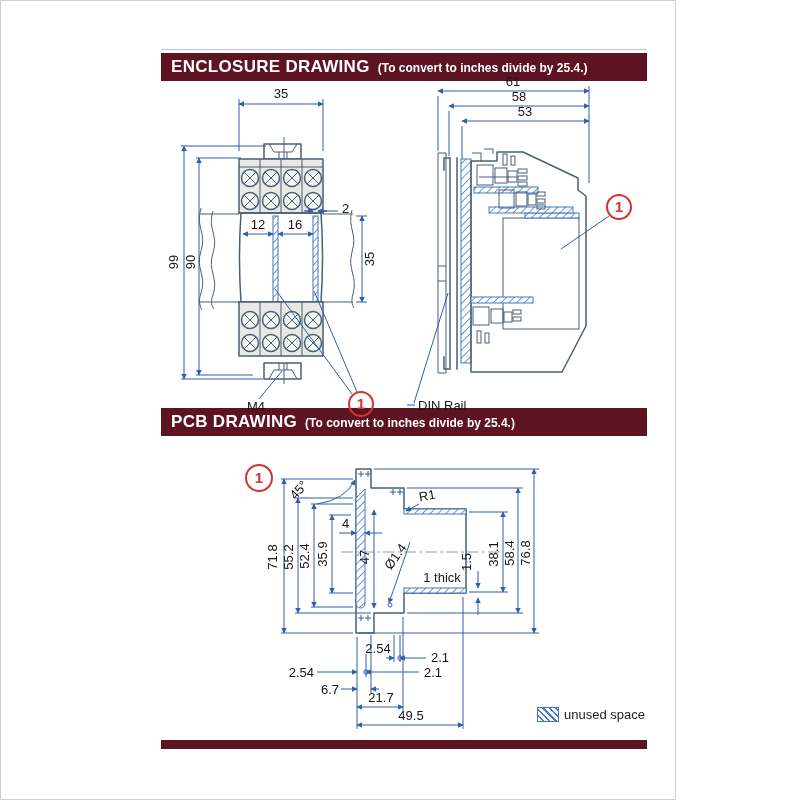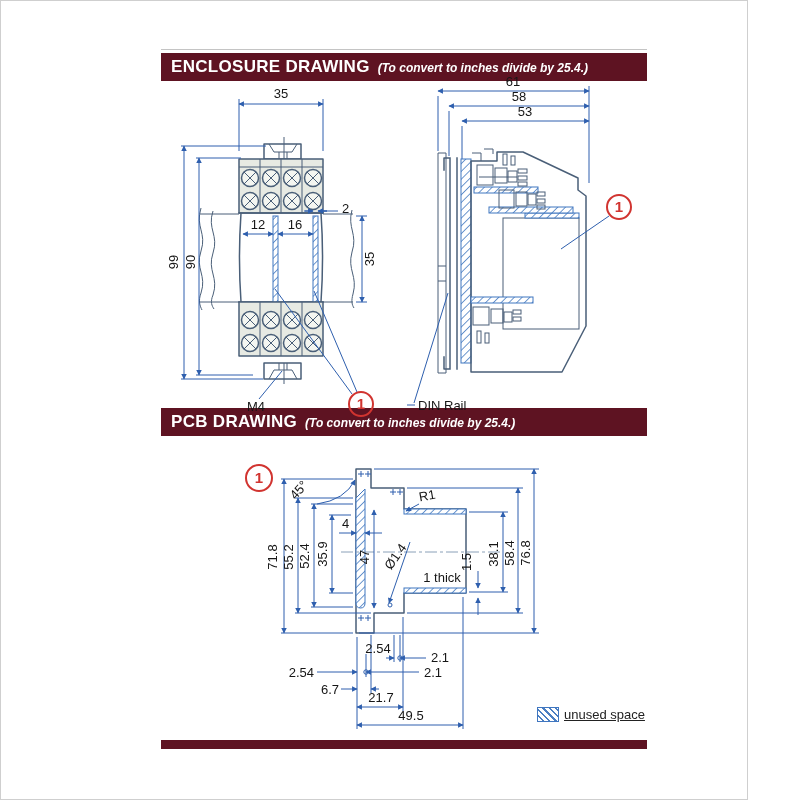--- a/index.html
+++ b/index.html
@@ -1,40 +1,40 @@
 <!DOCTYPE html>
 <html><head>
 <meta charset="utf-8">
 <style>
   html,body{margin:0;padding:0;background:#fff;}
-  .page{position:relative;width:748px;height:800px;background:#fff;
+  .page{position:relative;width:676px;height:800px;background:#fff;
         border:1px solid #cfcfcf;box-sizing:border-box;overflow:hidden;
         font-family:"Liberation Sans",sans-serif;}
   .hairline{position:absolute;left:160px;width:486px;height:1px;background:#c4c4c4;}
   .bar{position:absolute;left:160px;width:486px;height:28px;background:#5e1322;
        color:#fff;display:flex;align-items:center;box-sizing:border-box;padding-left:10px;}
   .bar .t1{font-weight:bold;font-size:17px;letter-spacing:.3px;white-space:nowrap;}
-  .bar .t2{font-weight:bold;font-size:12px;margin-left:8px;white-space:nowrap;position:relative;top:1px;font-style:italic;}
+  .bar .t2{font-weight:bold;font-size:12px;margin-left:8px;white-space:nowrap;position:relative;top:1px;}
   .botbar{position:absolute;left:160px;top:739px;width:486px;height:9px;background:#5e1322;}
   svg{position:absolute;left:0;top:0;}
   .ol{stroke:#4a5f78;fill:none;stroke-width:1.5;stroke-linejoin:round;stroke-linecap:square;}
   .th{stroke:#4a5f78;fill:none;stroke-width:1;}
   .dim{stroke:#2e5fae;fill:none;stroke-width:1;}
   .cl{stroke:#8aa0b8;fill:none;stroke-width:1;stroke-dasharray:12 3 3 3;}
   .hat{fill:url(#h);stroke:#3f76c0;stroke-width:1;}
   .cellf{fill:#e7eae3;}
   .scr{fill:#f4f6f1;}
   text{fill:#161616;font-family:"Liberation Sans",sans-serif;font-size:12px;}
   .big{font-size:13px;}
   .red{stroke:#d13430;fill:none;stroke-width:2;}
   .redt{fill:#d13430;font-weight:bold;font-size:15px;}
   .legend{position:absolute;left:536px;top:706px;display:flex;align-items:center;}
   .legend .sw{width:20px;height:13px;border:1px solid #3f76c0;margin-right:5px;
     background:repeating-linear-gradient(45deg,#fff,#fff 3px,#4a7ec2 3px,#4a7ec2 4.5px);}
-  .legend .lt{font-size:13px;color:#222;text-decoration:underline;}
+  .legend .lt{font-size:13px;color:#222;}
 </style>
 </head>
 <body>
 
 <div class="page">
 
   <div class="hairline" style="top:48px"></div>
 
   <div class="bar" style="top:52px">
     <span class="t1">ENCLOSURE DRAWING</span>

